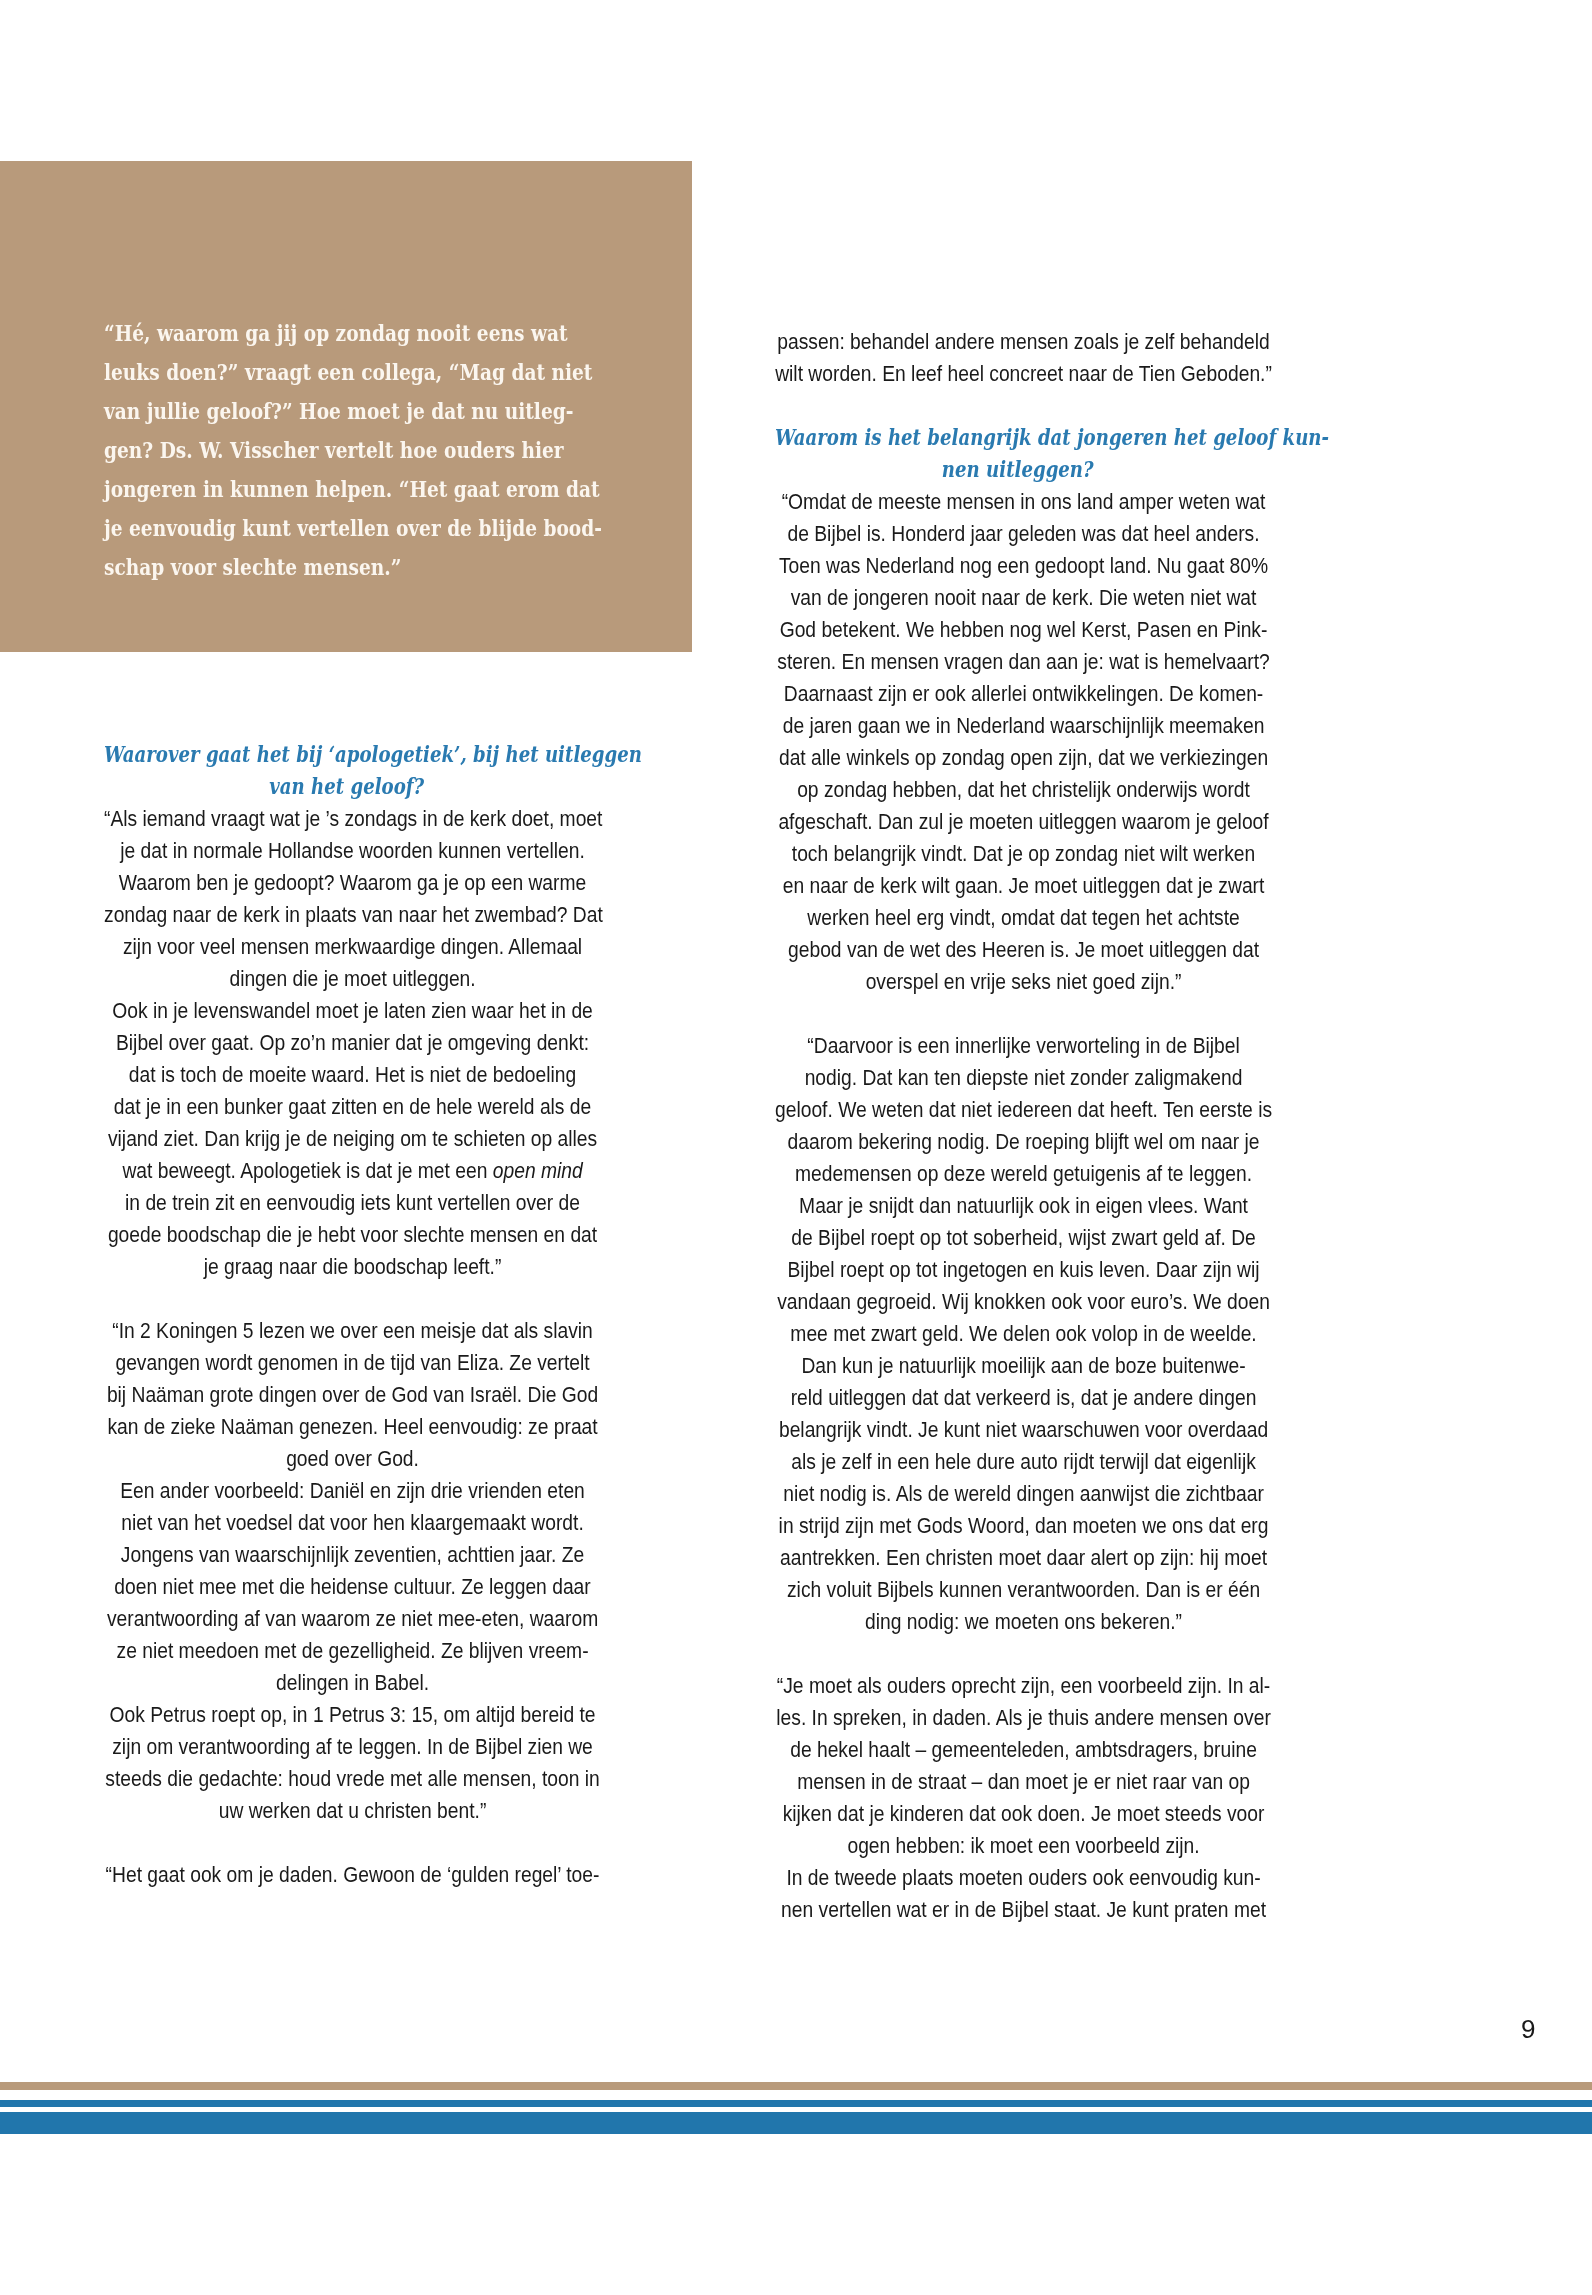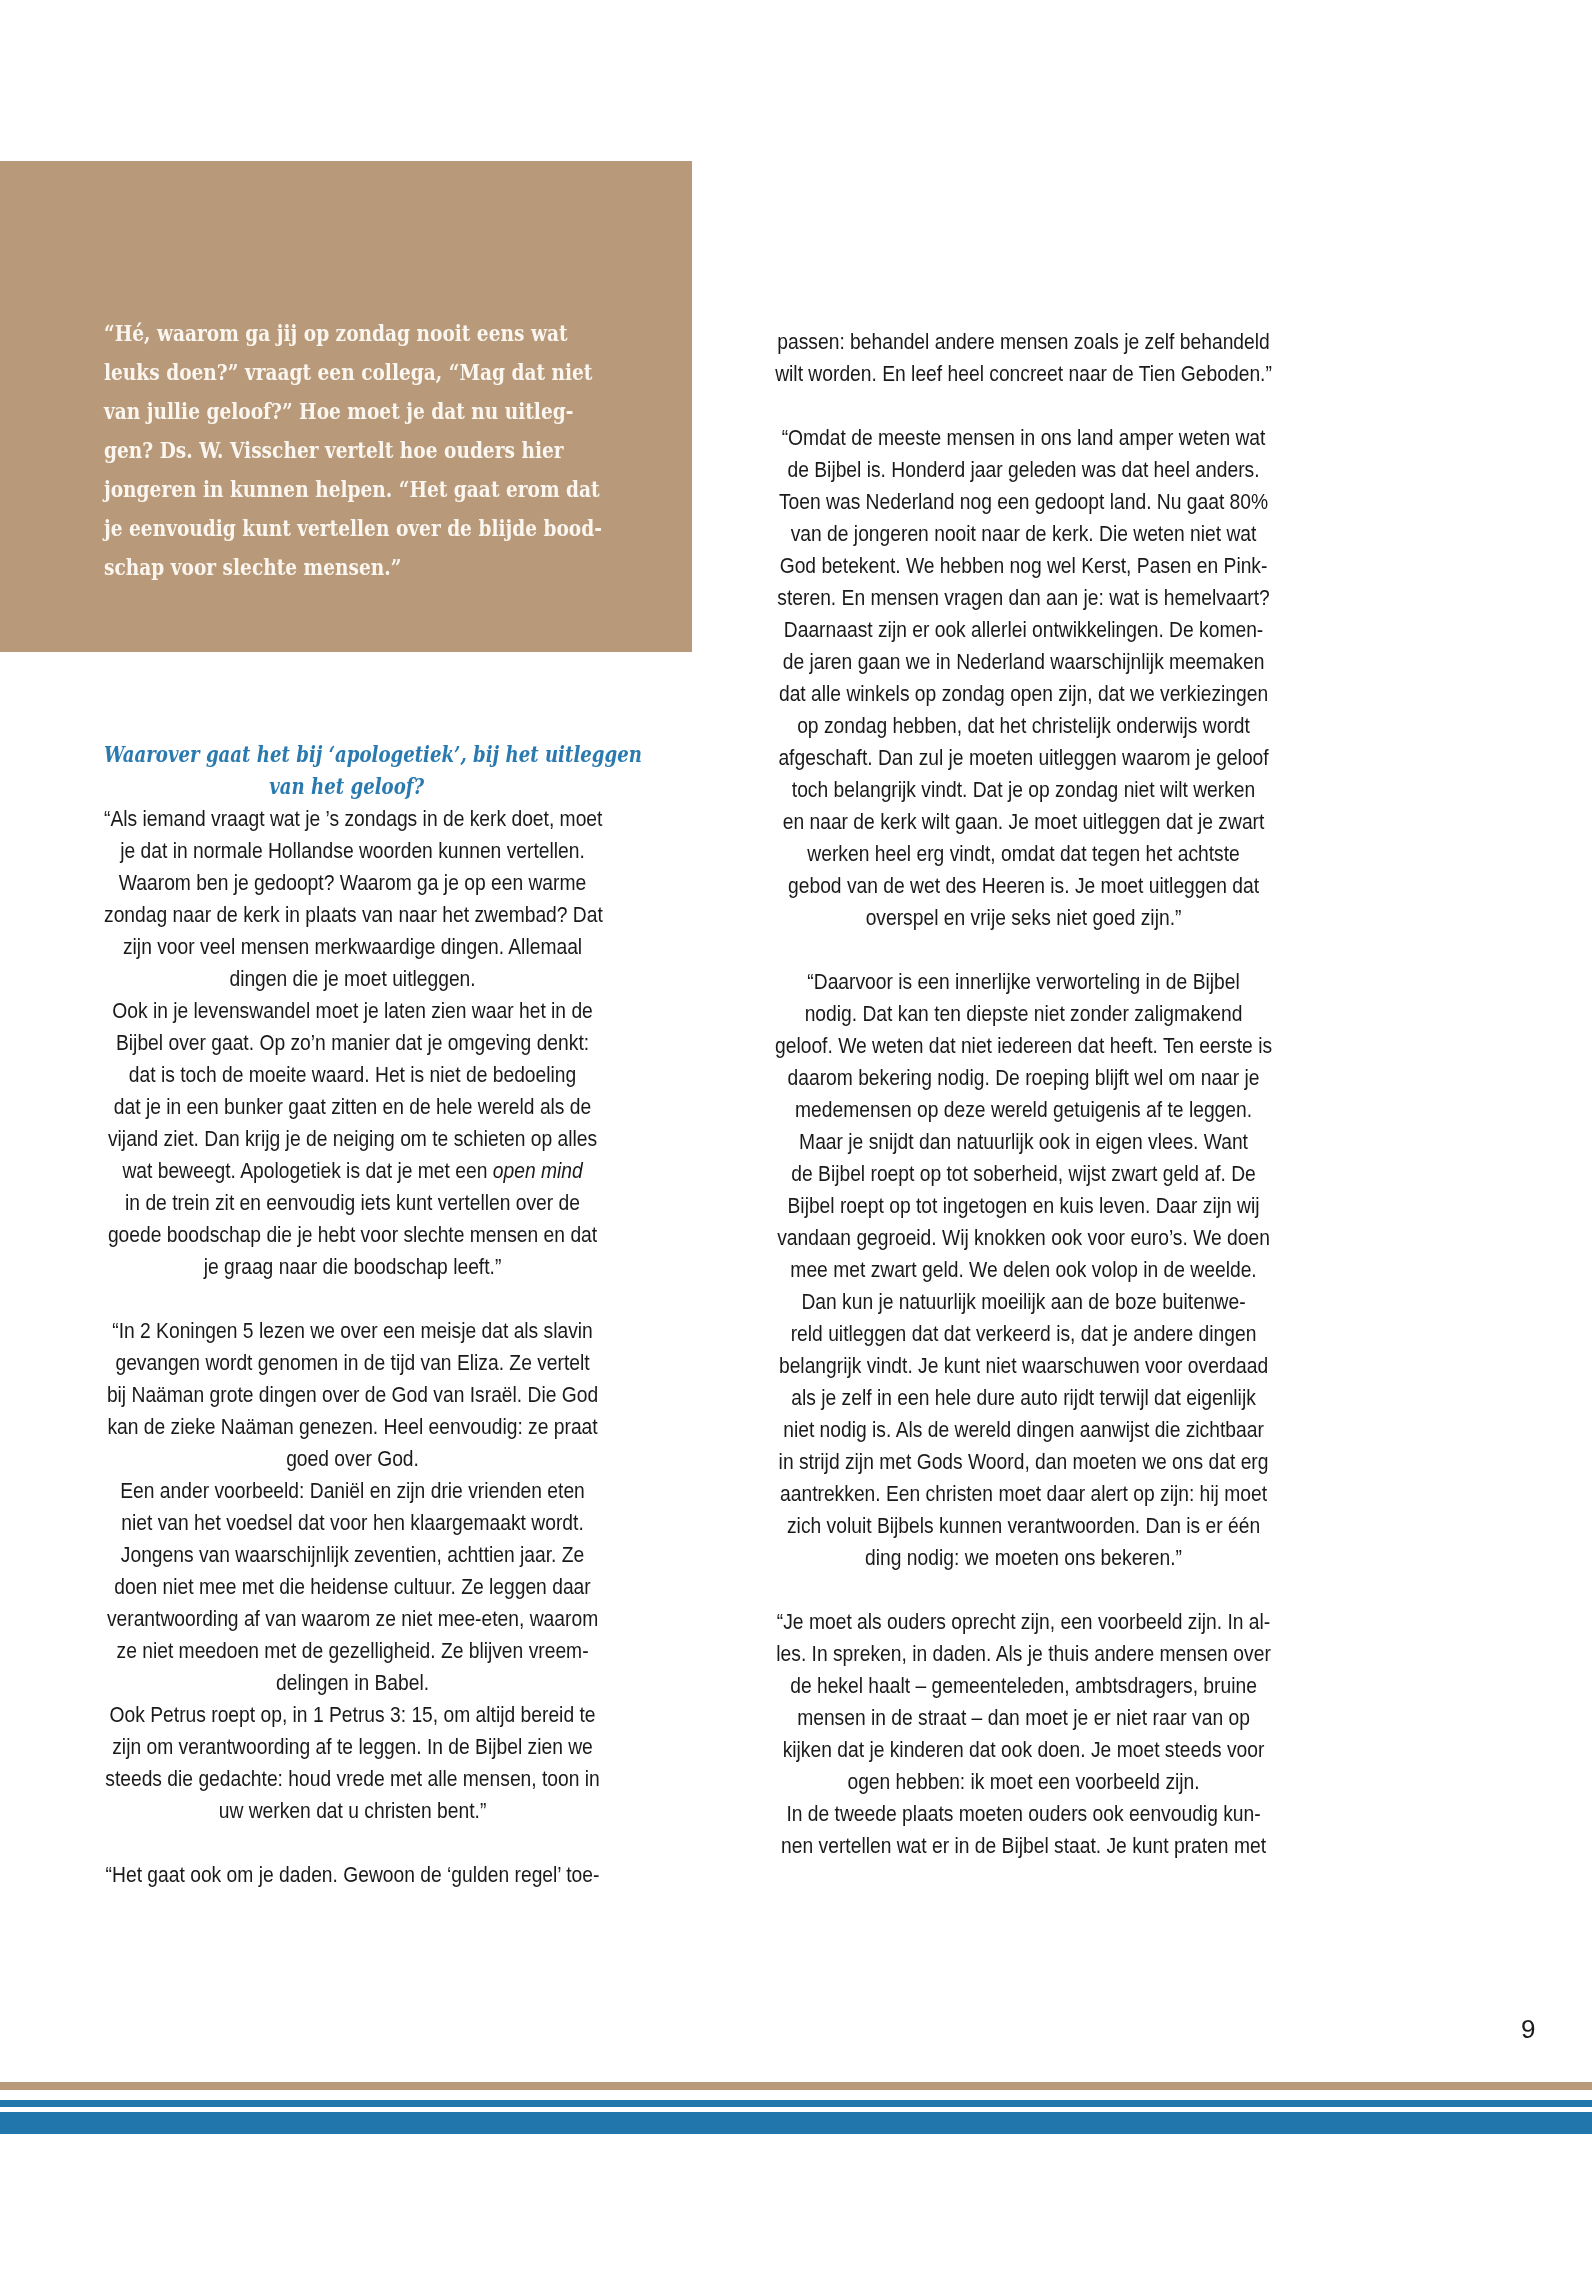--- a/index.html
+++ b/index.html
@@ -114,20 +114,24 @@
   </div>
 
   <div class="col col-right">
     <div class="body">
       <span class="line">passen: behandel andere mensen zoals je zelf behandeld</span>
       <span class="line">wilt worden. En leef heel concreet naar de Tien Geboden.”</span>
     </div>
     <span class="gap"></span>
 
     <div class="section">
+      <div class="heading">
+        <span class="line">Waarom is het belangrijk dat jongeren het geloof kun-</span>
+        <span class="line">nen uitleggen?</span>
+      </div>
       <div class="body">
         <span class="line">“Omdat de meeste mensen in ons land amper weten wat</span>
         <span class="line">de Bijbel is. Honderd jaar geleden was dat heel anders.</span>
         <span class="line">Toen was Nederland nog een gedoopt land. Nu gaat 80%</span>
         <span class="line">van de jongeren nooit naar de kerk. Die weten niet wat</span>
         <span class="line">God betekent. We hebben nog wel Kerst, Pasen en Pink-</span>
         <span class="line">steren. En mensen vragen dan aan je: wat is hemelvaart?</span>
         <span class="line">Daarnaast zijn er ook allerlei ontwikkelingen. De komen-</span>
         <span class="line">de jaren gaan we in Nederland waarschijnlijk meemaken</span>
         <span class="line">dat alle winkels op zondag open zijn, dat we verkiezingen</span>

